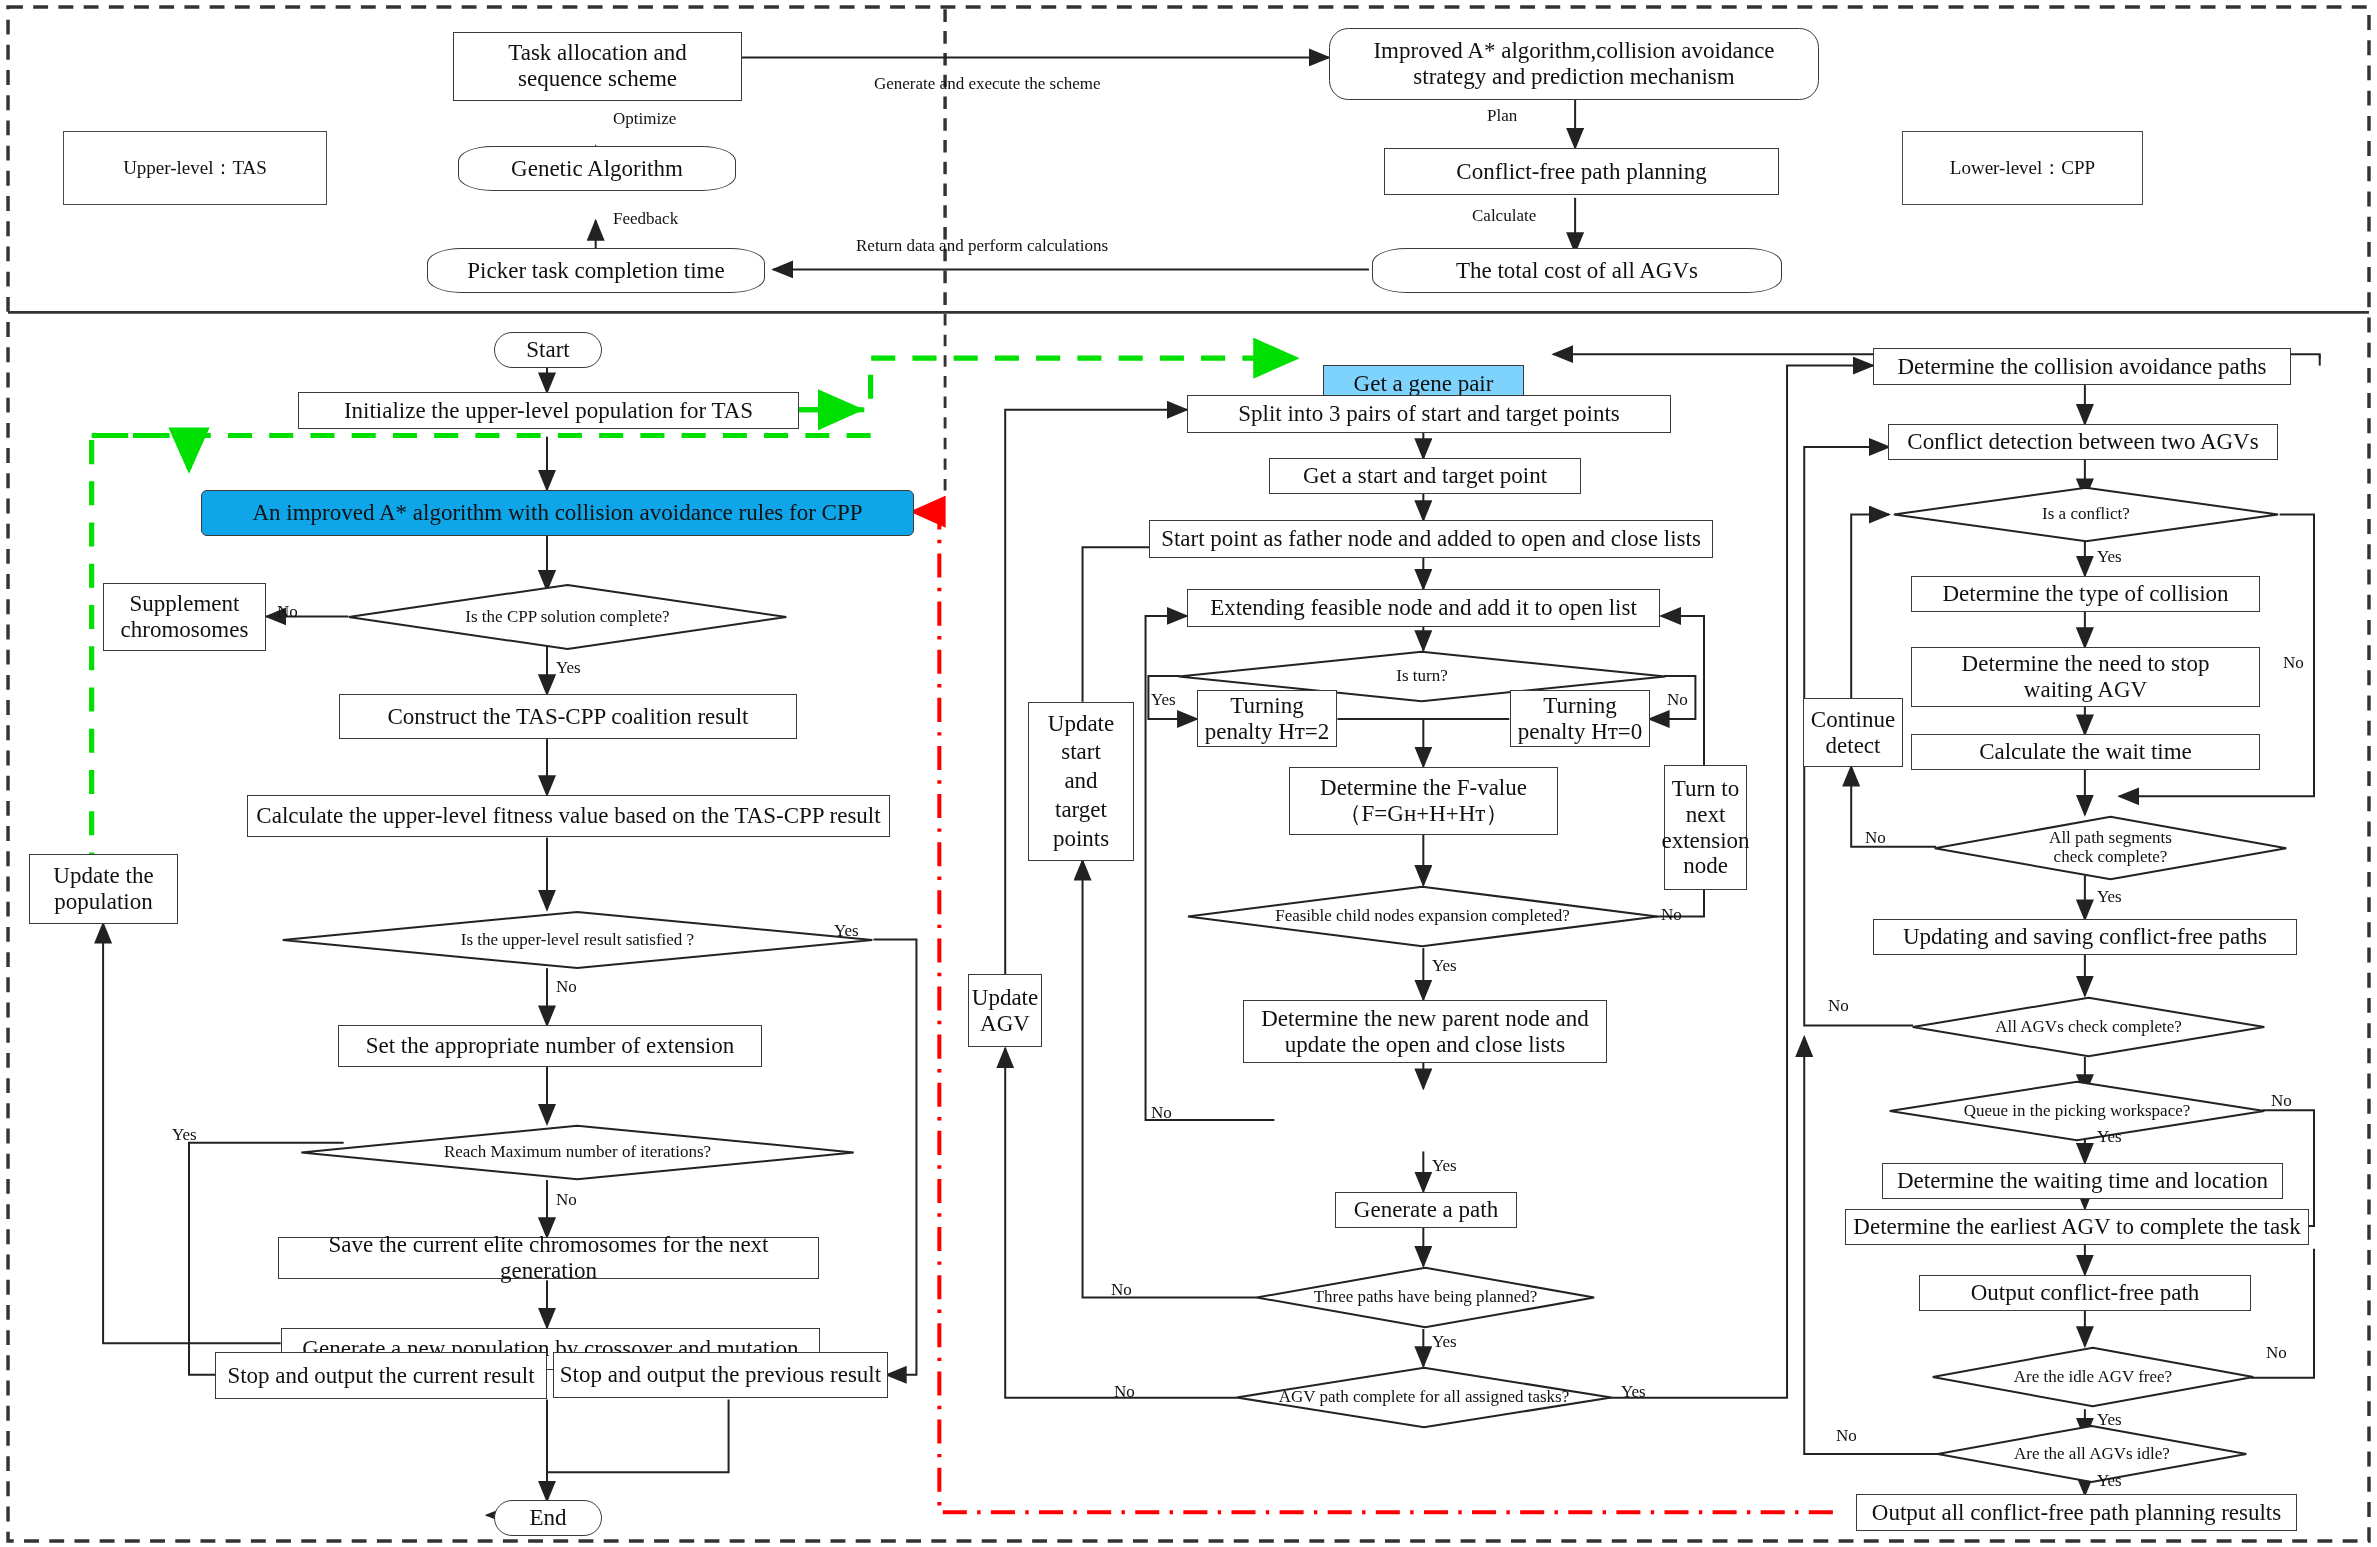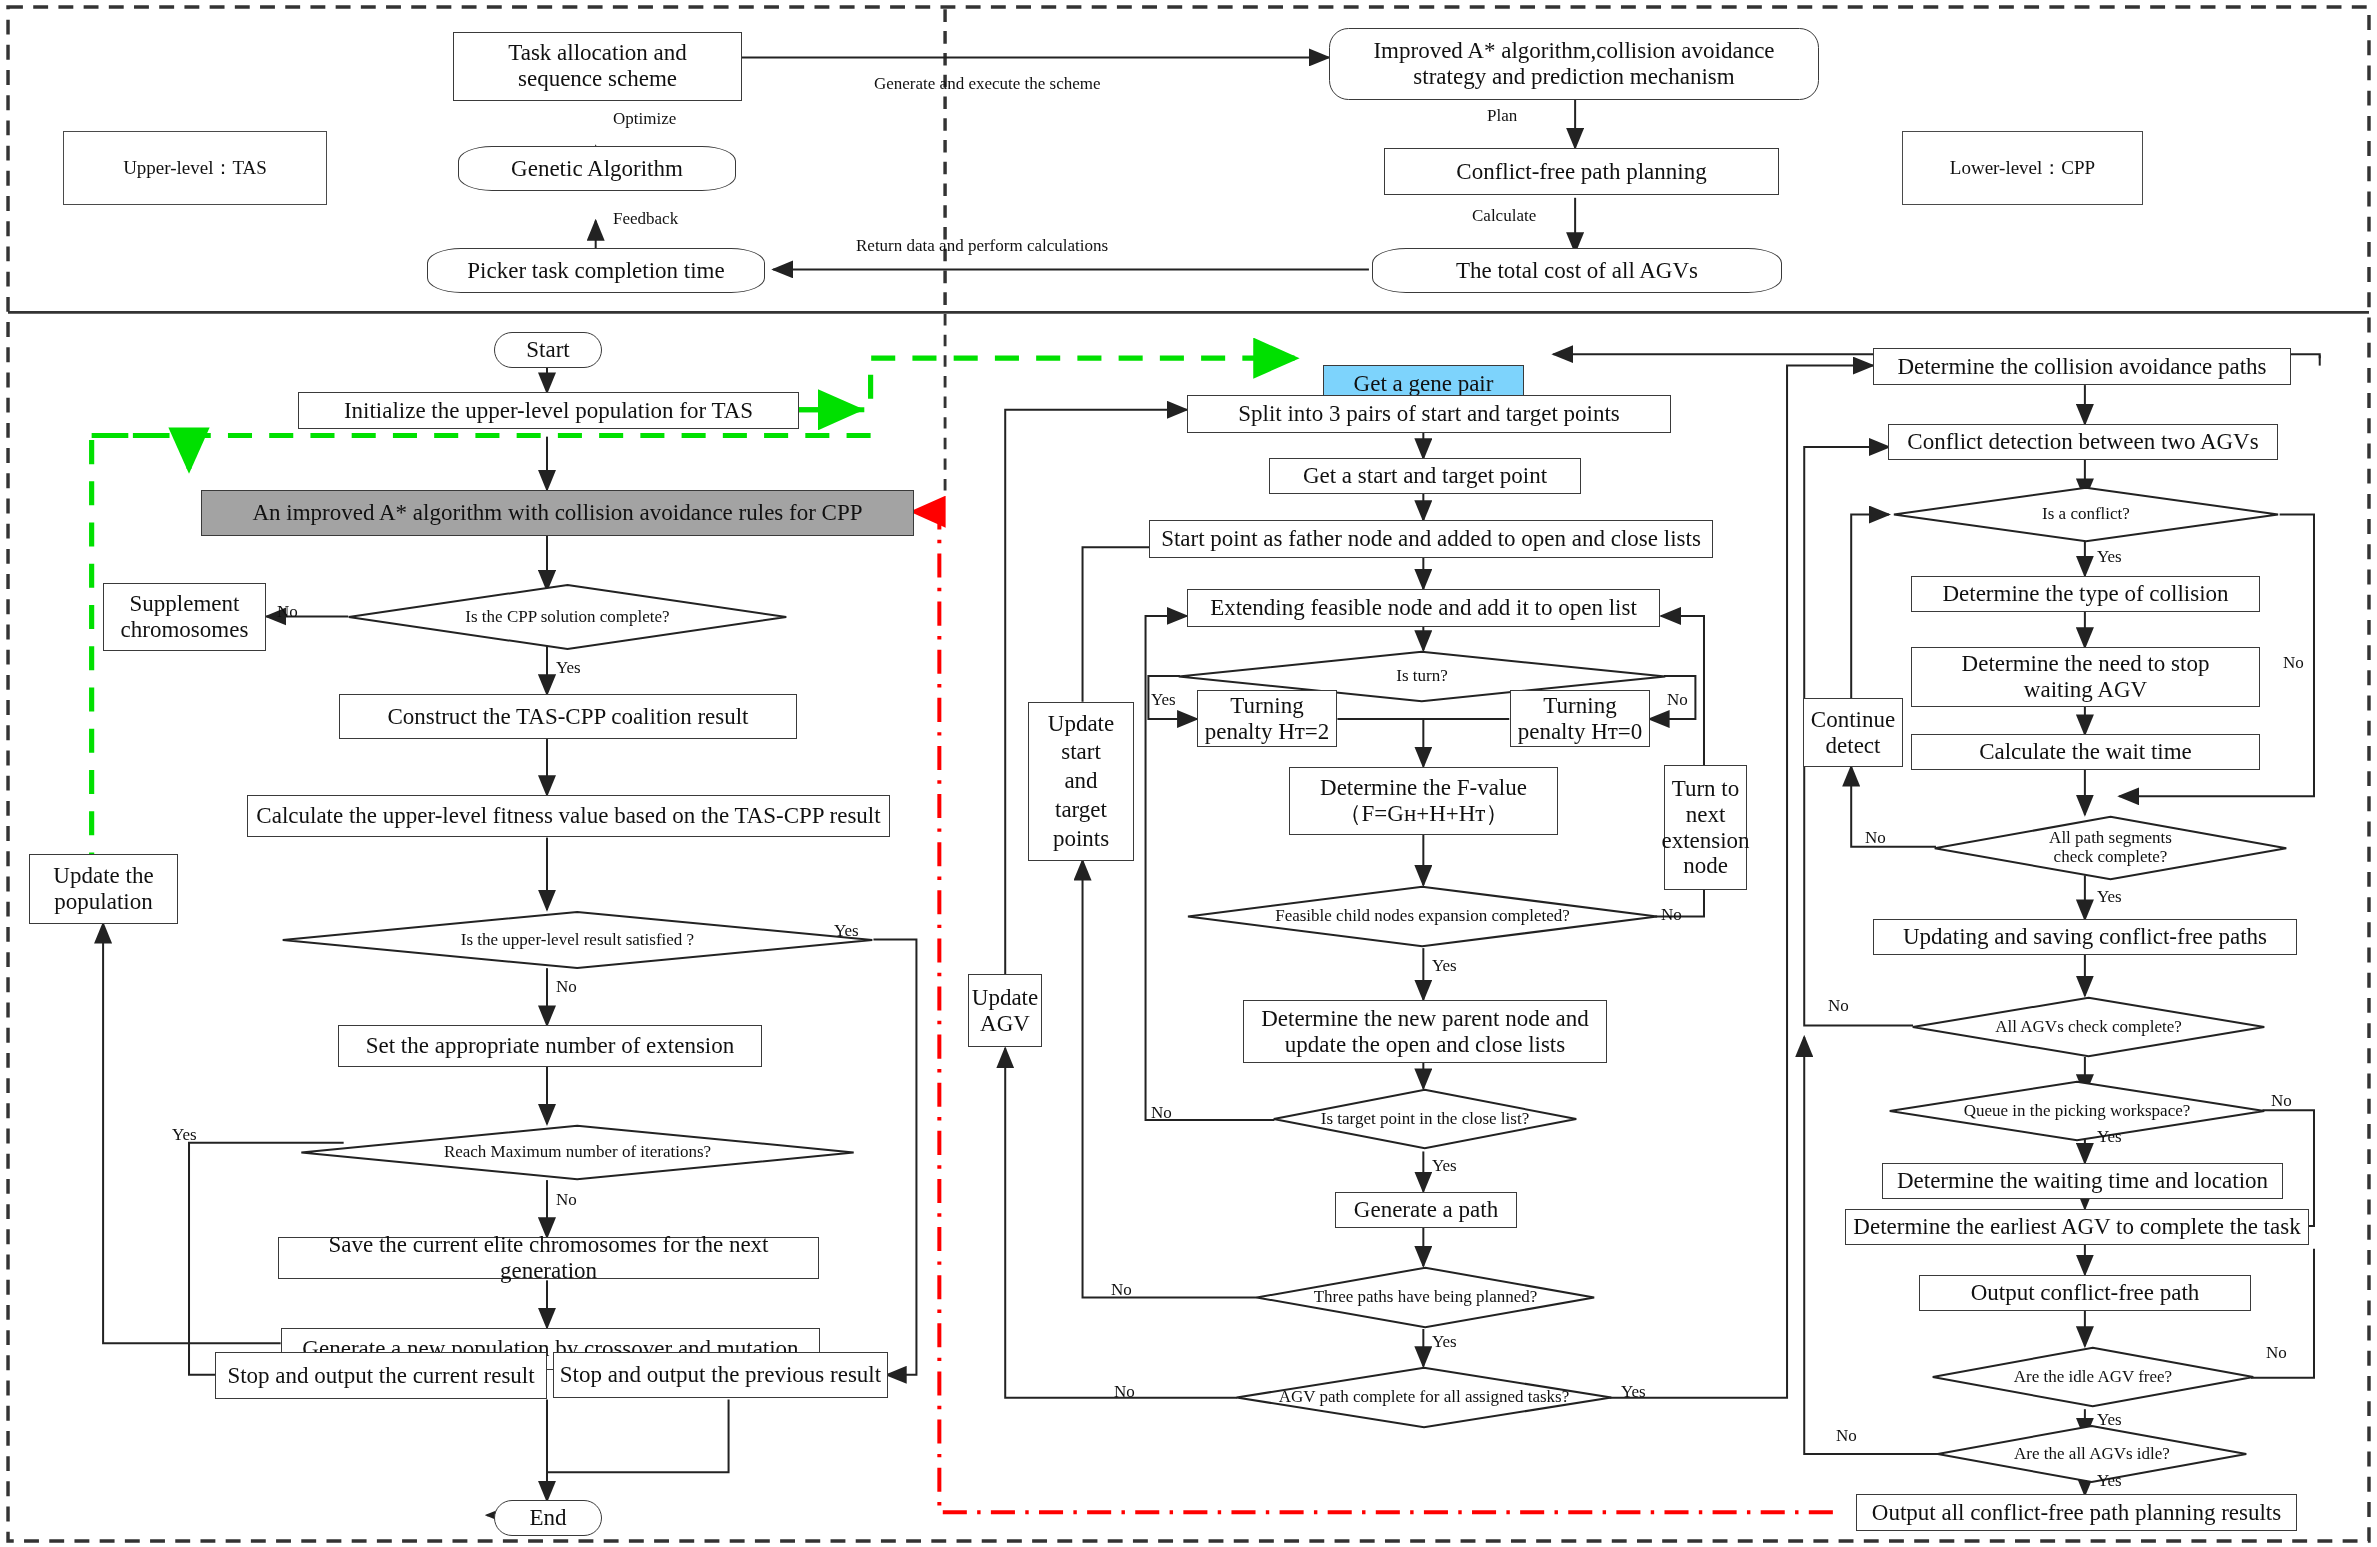--- a/index.html
+++ b/index.html
@@ -4,21 +4,21 @@
 <style>
   html,body{margin:0;padding:0;background:#fff;}
   #stage{position:relative;width:2377px;height:1548px;background:#fff;
          font-family:"Liberation Serif","DejaVu Serif",serif;}
   svg#wires{position:absolute;left:0;top:0;width:2377px;height:1548px;pointer-events:none;}
   .node{position:absolute;box-sizing:border-box;border:1.7px solid #3a3a3a;background:#fff;
         display:flex;align-items:center;justify-content:center;text-align:center;
         font-size:23px;line-height:1.12;color:#111;padding:1.1px 3.4px;}
   .node.term{border-radius:19.5px;}
   .node.cyl{border-radius:34px/15px;}
-  .node.hl{background:#a3a3a3;}
+  .node.hl{background:#0ea5e9;border-radius:6px;}
   .node.hl2{background:#7dd3fc;margin-top:30px;}
   .diam{position:absolute;display:flex;align-items:center;justify-content:center;
         text-align:center;font-size:17px;line-height:1.1;color:#111;}
   .diam>span{position:relative;z-index:2;padding:0 5.7px;}
   .diam>svg{position:absolute;left:0;top:0;}
   .lbl{position:absolute;font-size:17px;color:#111;white-space:nowrap;background:transparent;}
   .boxlbl{position:absolute;box-sizing:border-box;border:1.7px solid #4a4a4a;background:#fff;
           display:flex;align-items:center;justify-content:center;font-size:19px;color:#111;}
 </style>
 </head>
@@ -261,26 +261,20 @@
   <div class="diam" style="left:1186px;top:885px;width:473px;height:63px;">
     <svg width="473" height="63" viewBox="0 0 825 110">
         <polygon points="412,3 822,55 412,107 3,55" fill="#fff" stroke="#222" stroke-width="3.5"></polygon>
       </svg>
     <span>Feasible child nodes expansion completed?</span>
   </div>
 
   <div class="node" style="left:1243px;top:1000px;width:364px;height:63px;white-space:pre-line;">Determine the new parent node and
 update the open and close lists</div>
 
-  <div class="diam" style="left:1272px;top:1088px;width:306px;height:62px;">
-    <svg width="306" height="62" viewBox="0 0 535 108">
-        <polygon points="267,3 532,54 267,105 3,54" fill="#fff" stroke="#222" stroke-width="3.5"></polygon>
-      </svg>
-    <span>Is target point in the close list?</span>
-  </div>
 
   <div class="node" style="left:1335px;top:1192px;width:182px;height:36px;">Generate a path</div>
 
   <div class="diam" style="left:1255px;top:1266px;width:341px;height:63px;">
     <svg width="341" height="63" viewBox="0 0 595 110">
         <polygon points="297,3 592,55 297,107 3,55" fill="#fff" stroke="#222" stroke-width="3.5"></polygon>
       </svg>
     <span>Three paths have being planned?</span>
   </div>
 

